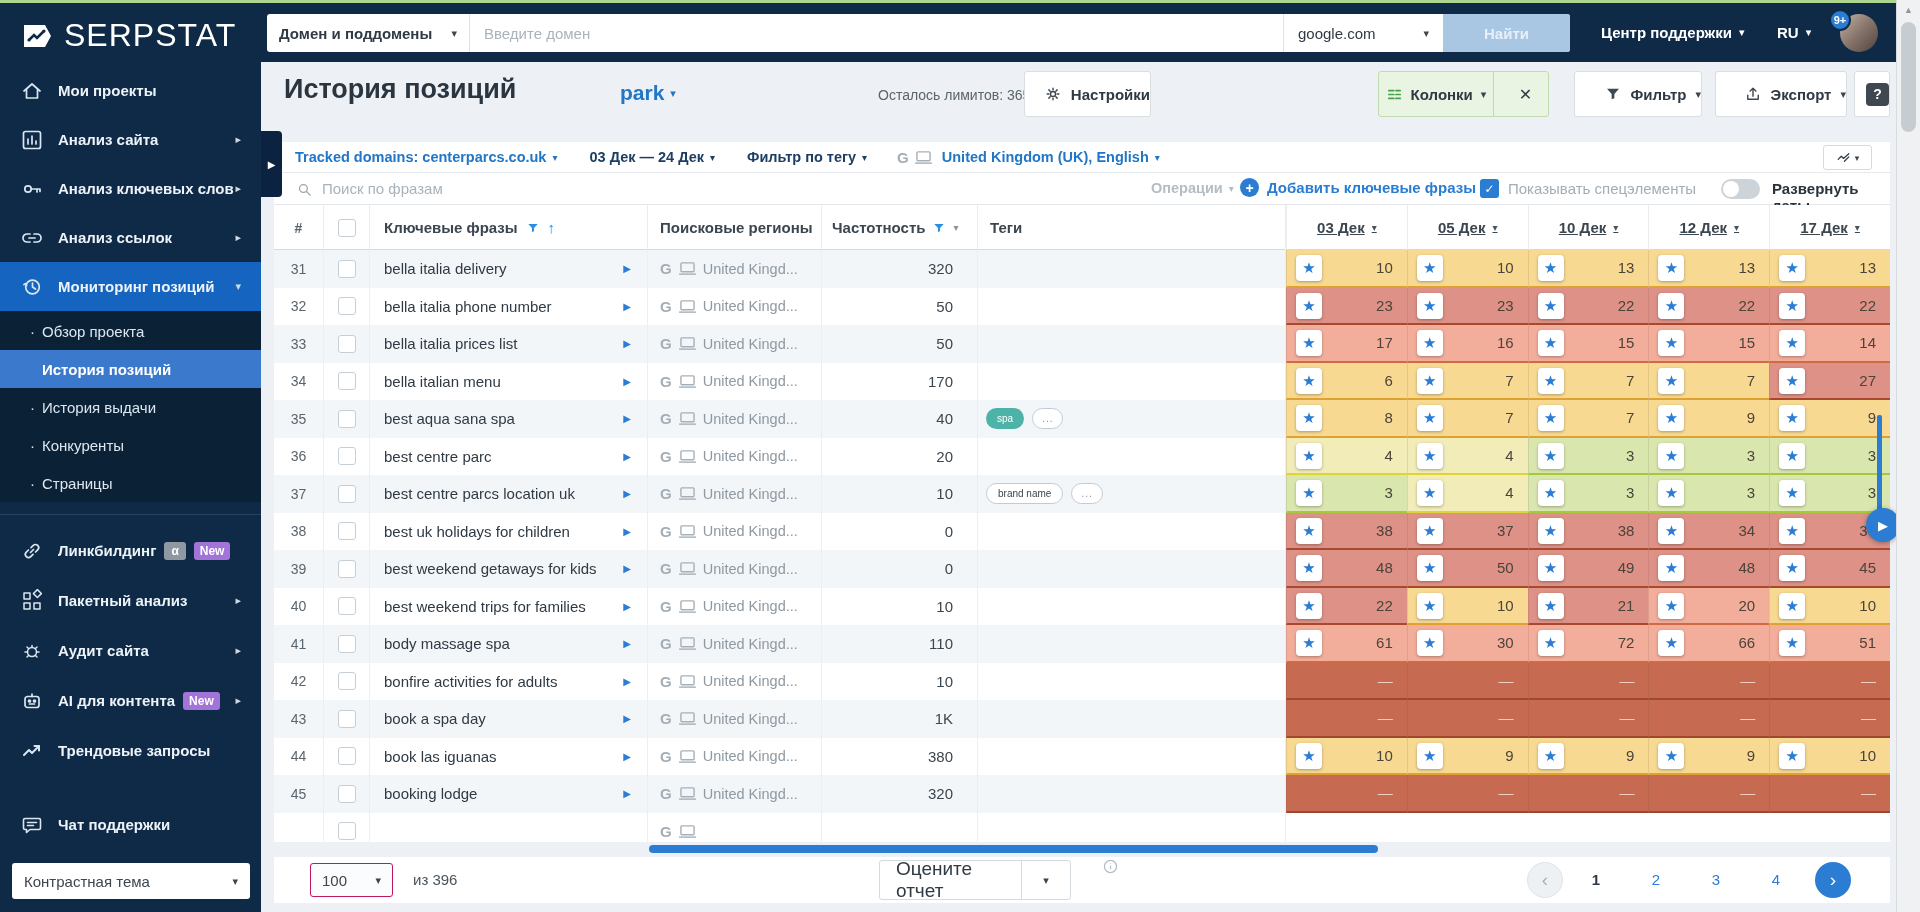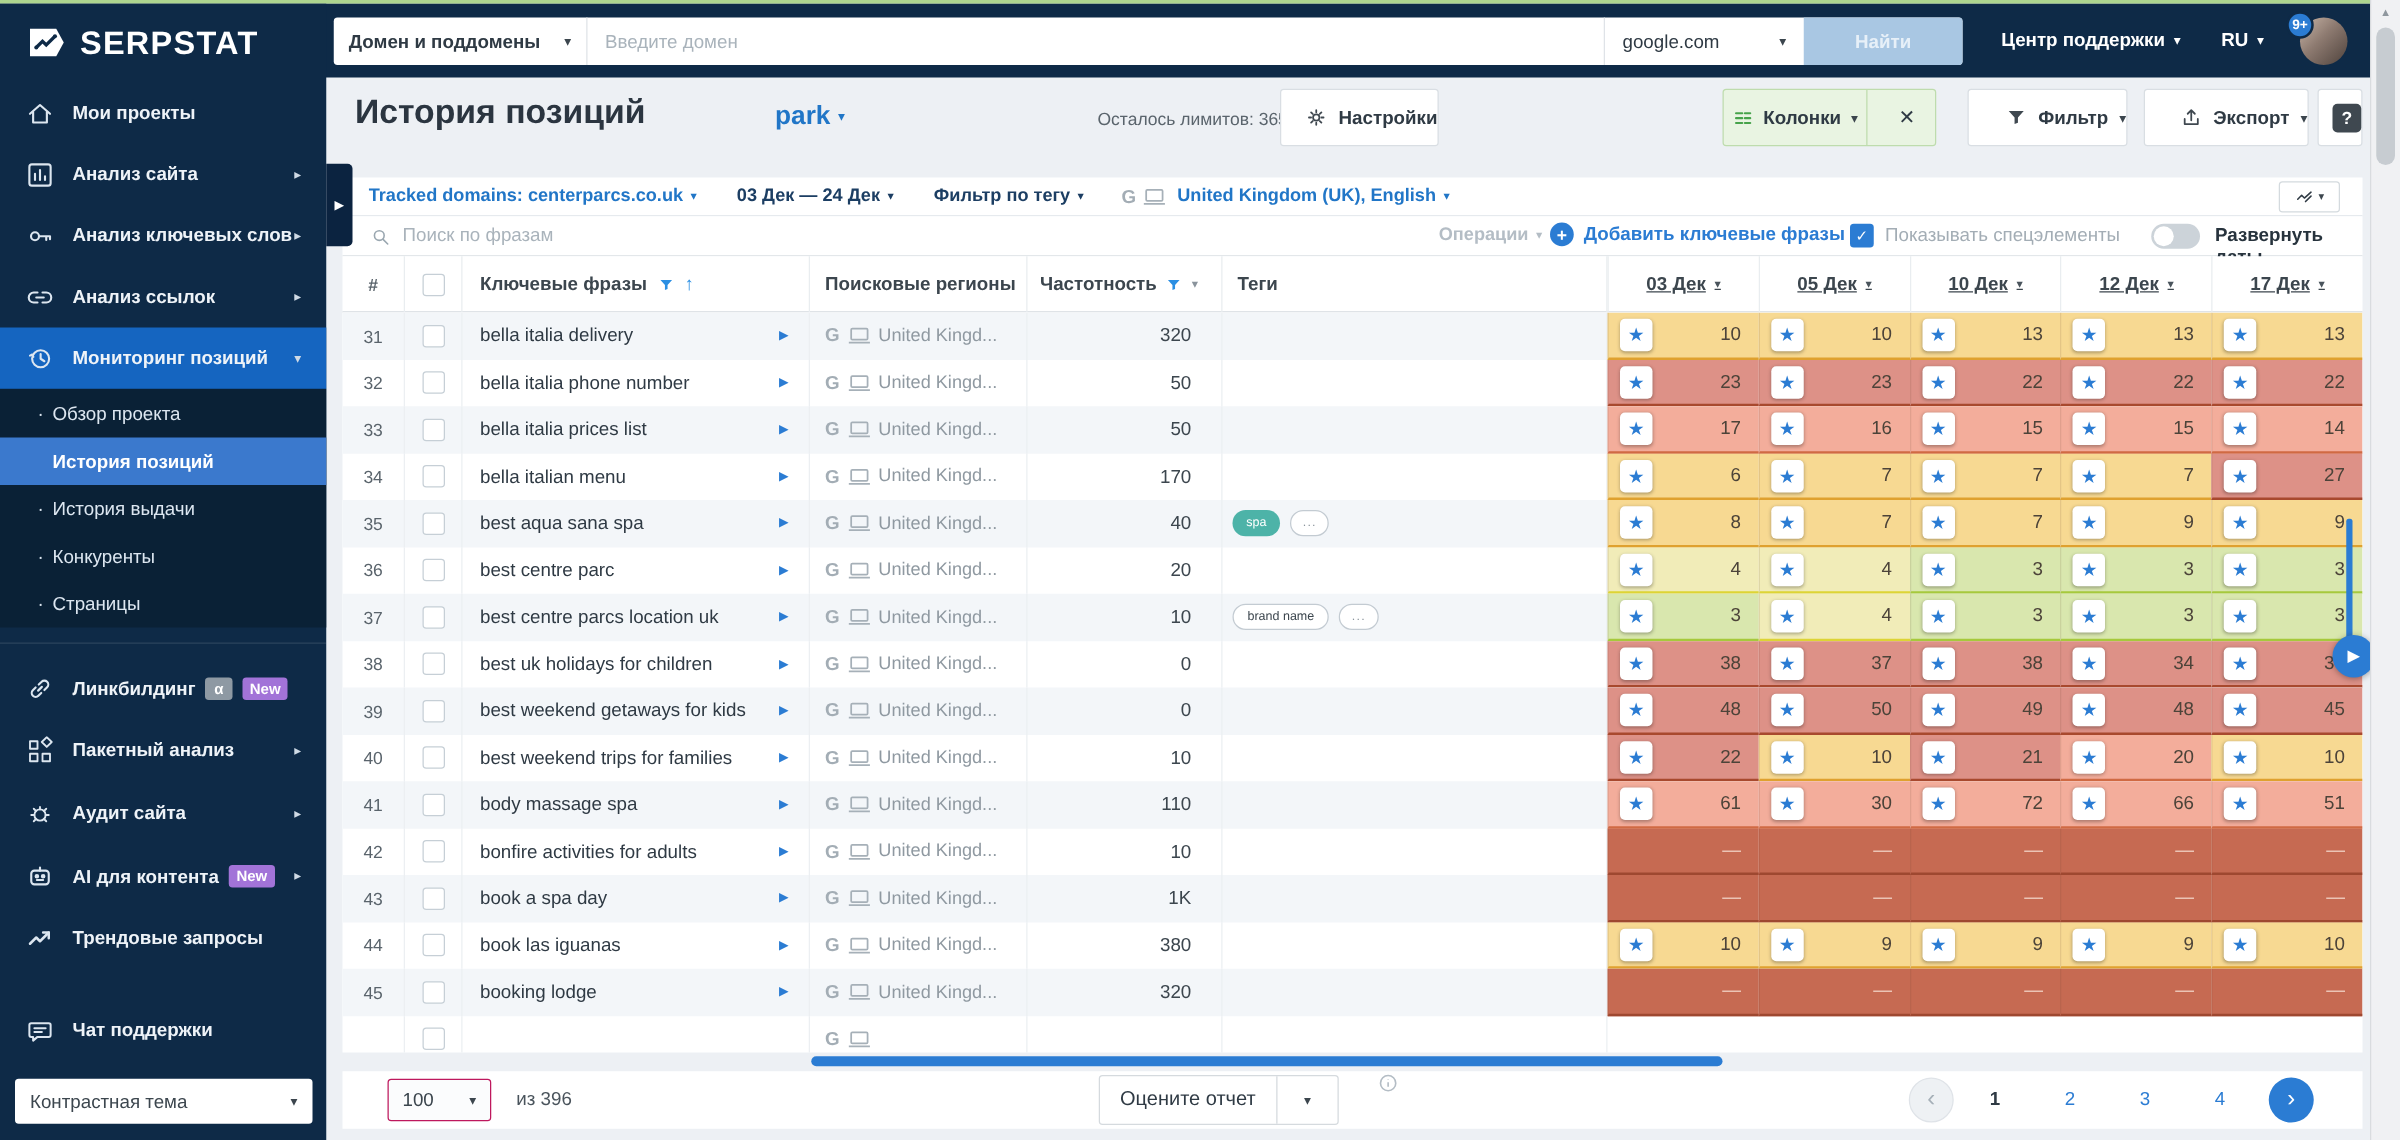--- a/index.html
+++ b/index.html
@@ -27,21 +27,21 @@
   .tb-link .cdn { color:#fff; }
   .avatar { position:absolute; left:1840px; top:11px; width:38px; height:38px; border-radius:50%;
             background:linear-gradient(135deg,#c9b6a8 0%,#8d7a70 45%,#4e423c 100%); }
   .avatar-badge { position:absolute; left:1829px; top:6px; width:22px; height:22px; border-radius:50%;
                   background:var(--accent,#2b7cd3); color:#fff; font-size:11px; font-weight:700;
                   display:flex; align-items:center; justify-content:center; border:2px solid #0e2a47; }
 
   
   .sidebar { left:0; top:3px; width:261px; height:909px; background:var(--navy,#0e2a47); z-index:4; }
   .logo { position:absolute; left:20px; top:14px; display:flex; align-items:center; gap:10px; }
-  .logo-text { color:#fff; font-size:26px; font-weight:700; letter-spacing:1px; }
+  .logo-text { color:#fff; font-size:32px; font-weight:400; letter-spacing:1px; }
   .sb-item { position:absolute; left:0; width:261px; height:49px; display:flex; align-items:center;
              color:#eef3f8; font-size:15px; font-weight:600; cursor:pointer; }
   .sb-item .sb-ic { position:absolute; left:20px; width:24px; height:24px; color:#dce6f0; }
   .sb-item .sb-lab { position:absolute; left:58px; white-space:nowrap; }
   .sb-item .sb-arrow { position:absolute; right:20px; font-size:11px; color:#cfdae5; }
   .sb-active-main { background:var(--active-blue,#1565c0); }
   .sb-subpanel { position:absolute; left:0; top:308px; width:261px; height:191px; background:#0a2136; }
   .sb-sub { height:38px; font-weight:400; color:#dde7f1; font-size:15px; }
   .sb-sub .sb-lab { left:42px; }
   .sb-sub .sb-bullet { position:absolute; left:30px; font-size:15px; }
@@ -176,21 +176,21 @@
                    border-radius:4px; z-index:5; cursor:pointer; }
 
   
   .pager { left:274px; top:857px; width:1616px; height:46px; background:#fff; }
   .pp-select { position:absolute; left:36px; top:6px; width:83px; height:34px; border:1px solid #be185d;
                border-radius:3px; background:#fbfcfd; display:flex; align-items:center;
                justify-content:space-between; padding:0 11px; font-size:15px; color:#3c464e; cursor:pointer; }
   .pp-total { position:absolute; left:139px; top:0; line-height:46px; font-size:15px; color:#4a545c; }
   .rate-box { position:absolute; left:605px; top:3px; width:192px; height:40px; border:1px solid #d5dade;
               border-radius:3px; background:#fff; display:flex; align-items:center; cursor:pointer; }
-  .rate-box .t { flex:1; padding-left:16px; font-size:16px; color:#2f3a44; }
+  .rate-box .t { flex:1; padding-left:16px; font-size:19px; color:#2f3a44; }
   .rate-box .dd { width:49px; height:100%; border-left:1px solid #d5dade; display:flex; align-items:center;
                   justify-content:center; }
   .info-ic { position:absolute; left:829px; top:2px; width:15px; height:15px; color:#b4bdc5; }
   .pg-circle { position:absolute; top:5px; width:36px; height:36px; border-radius:50%; display:flex;
                align-items:center; justify-content:center; font-size:19px; cursor:pointer; }
   .pg-prev { left:1253px; background:#eef1f4; border:1px solid #dfe3e8; color:#a6b0b8; }
   .pg-next { left:1541px; background:var(--accent,#2b7cd3); color:#fff; }
   .pg-num { position:absolute; top:0; width:40px; text-align:center; line-height:46px; font-size:15px;
             color:var(--accent,#2b7cd3); cursor:pointer; }
   .pg-num.current { color:#2f3a44; font-weight:700; cursor:default; }

